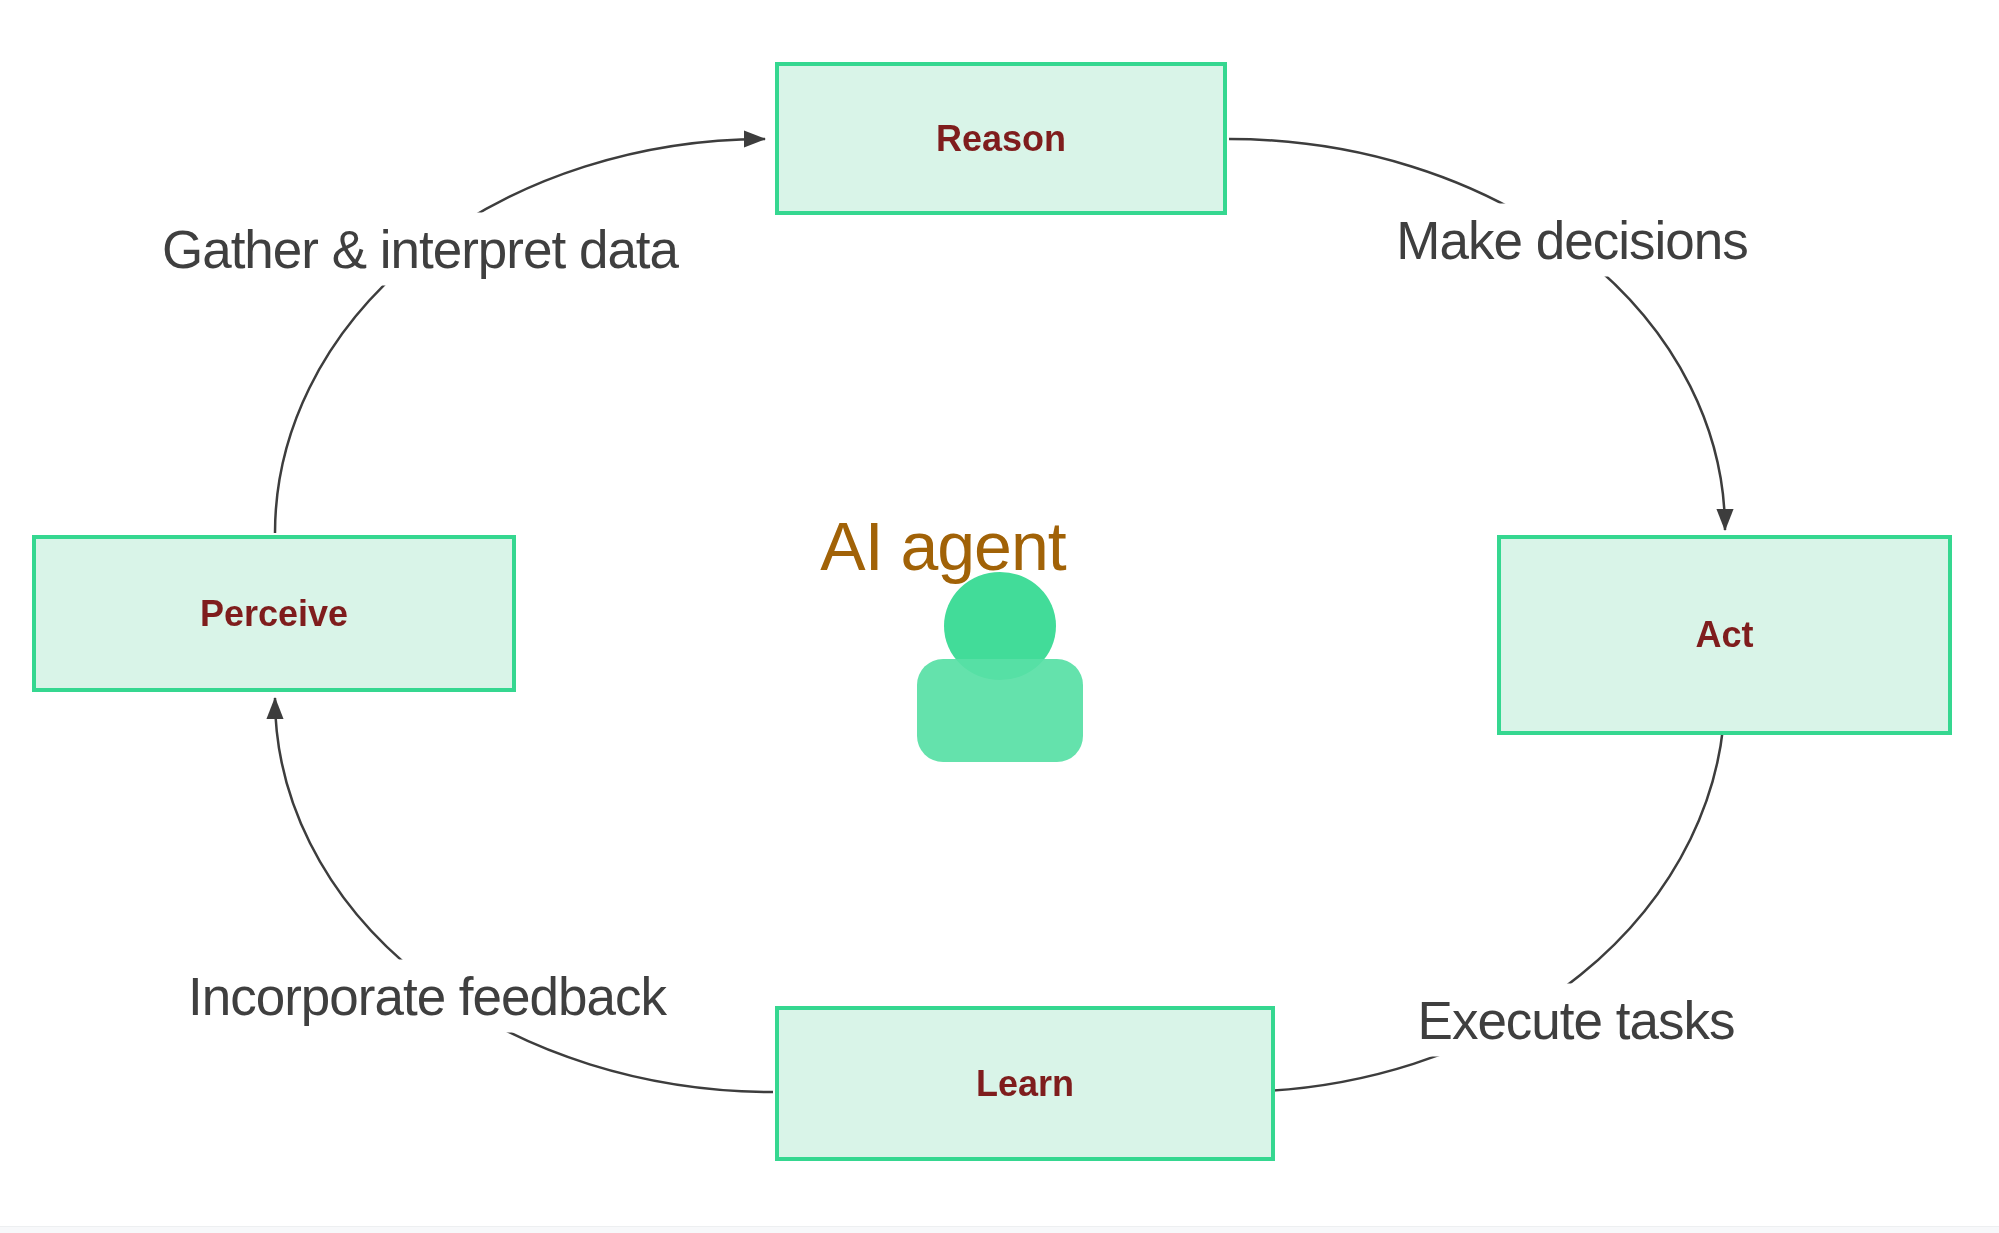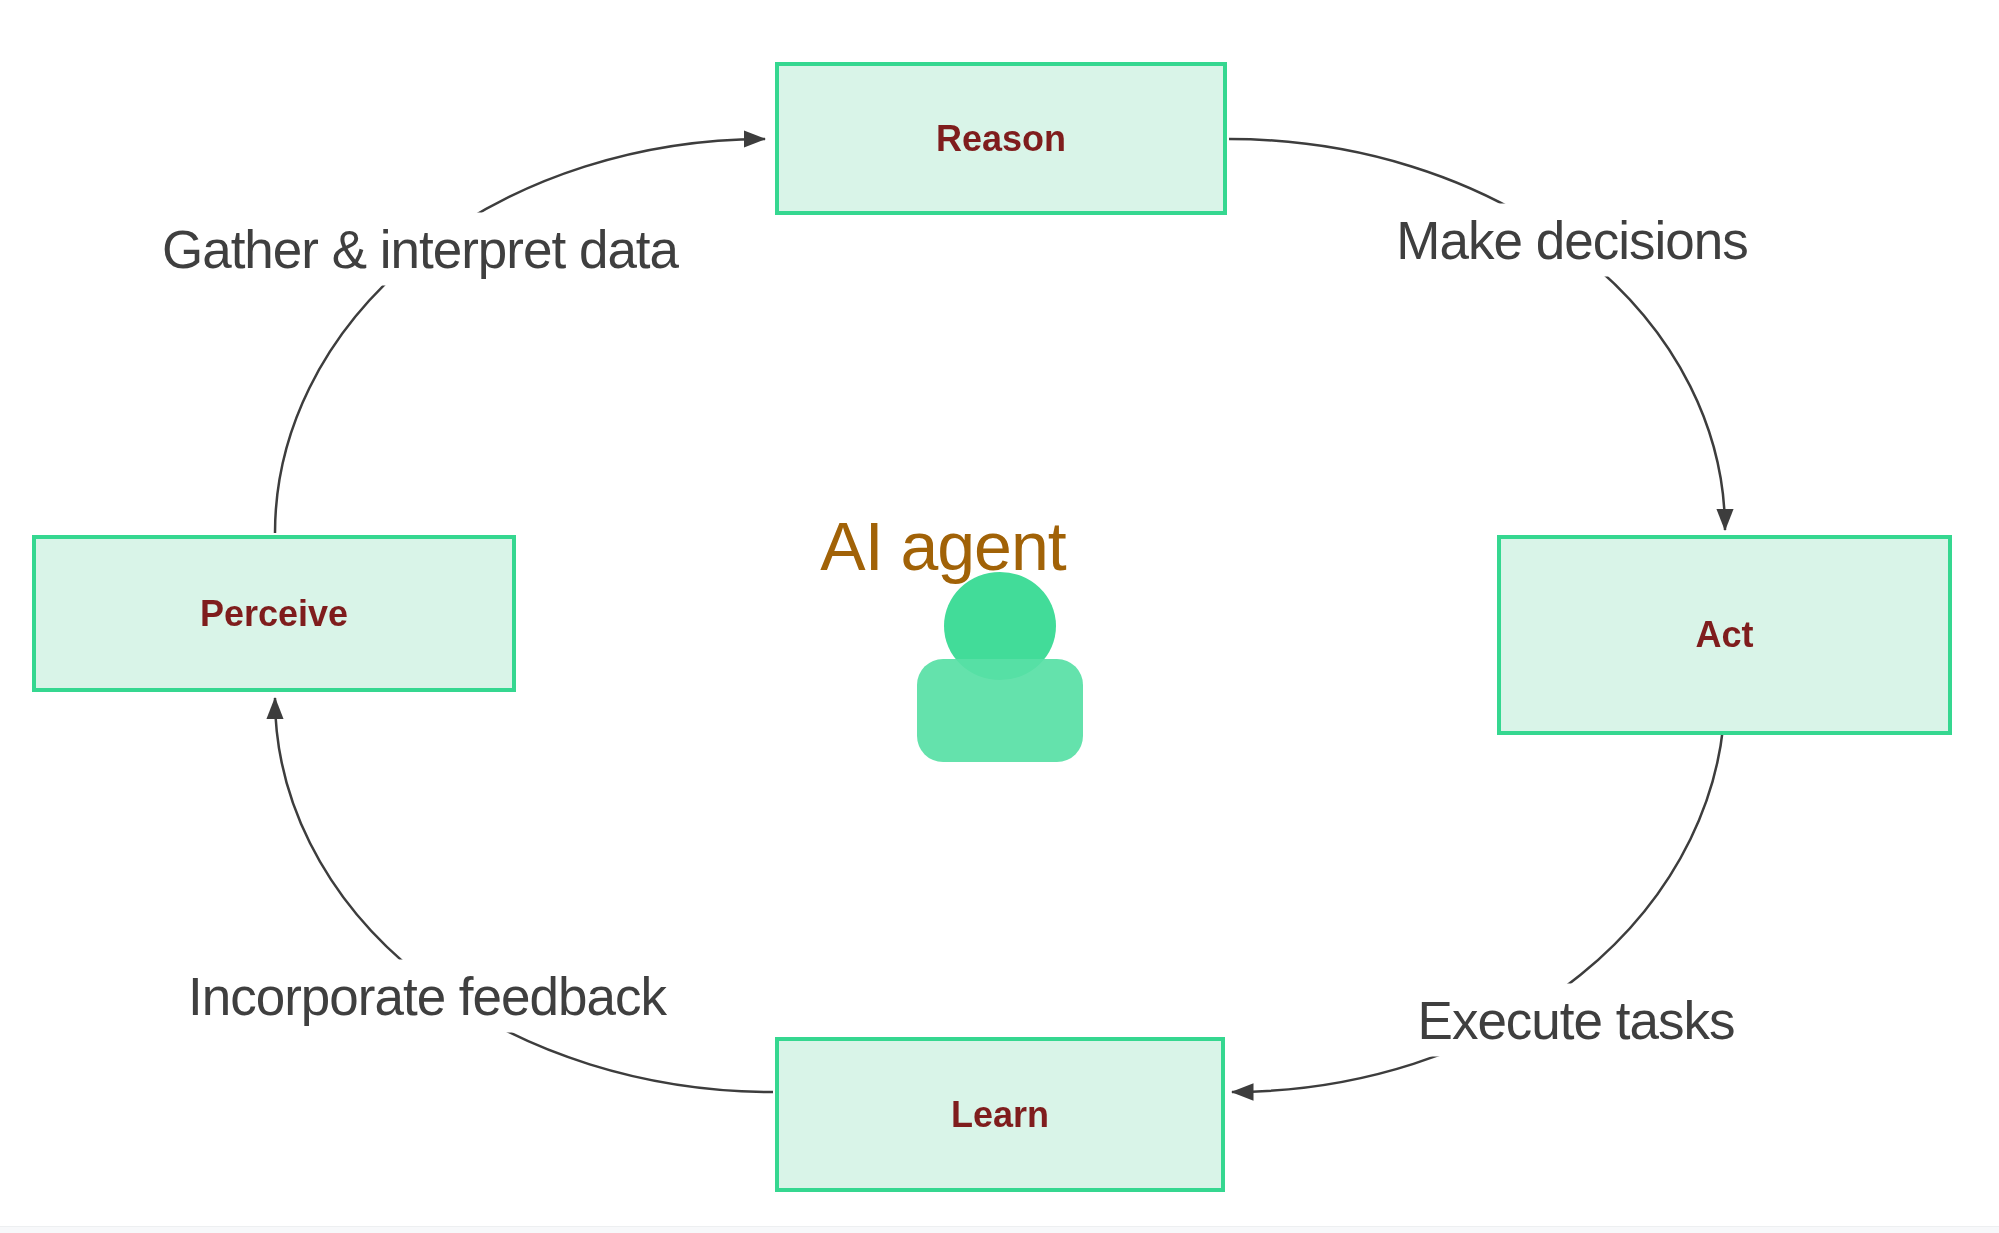--- a/index.html
+++ b/index.html
@@ -25,21 +25,21 @@
     box-sizing: border-box;
     display: flex;
     align-items: center;
     justify-content: center;
     font-size: 36px;
     font-weight: 700;
     color: #7f1d1d;
   }
   .node-reason   { left: 775px;  top: 62px;   width: 452px; height: 153px; }
   .node-act      { left: 1497px; top: 535px;  width: 455px; height: 200px; }
-  .node-learn    { left: 775px;  top: 1037px; width: 450px; height: 155px; }
+  .node-learn    { left: 775px;  top: 1006px; width: 500px; height: 155px; }
   .node-perceive { left: 32px;   top: 535px;  width: 484px; height: 157px; }
   .edge-label {
     position: absolute;
     z-index: 2;
     transform: translate(-50%, -50%);
     background: #ffffff;
     padding: 6px 16px;
     font-size: 53px;
     letter-spacing: -1px;
     color: #3f3f3f;

